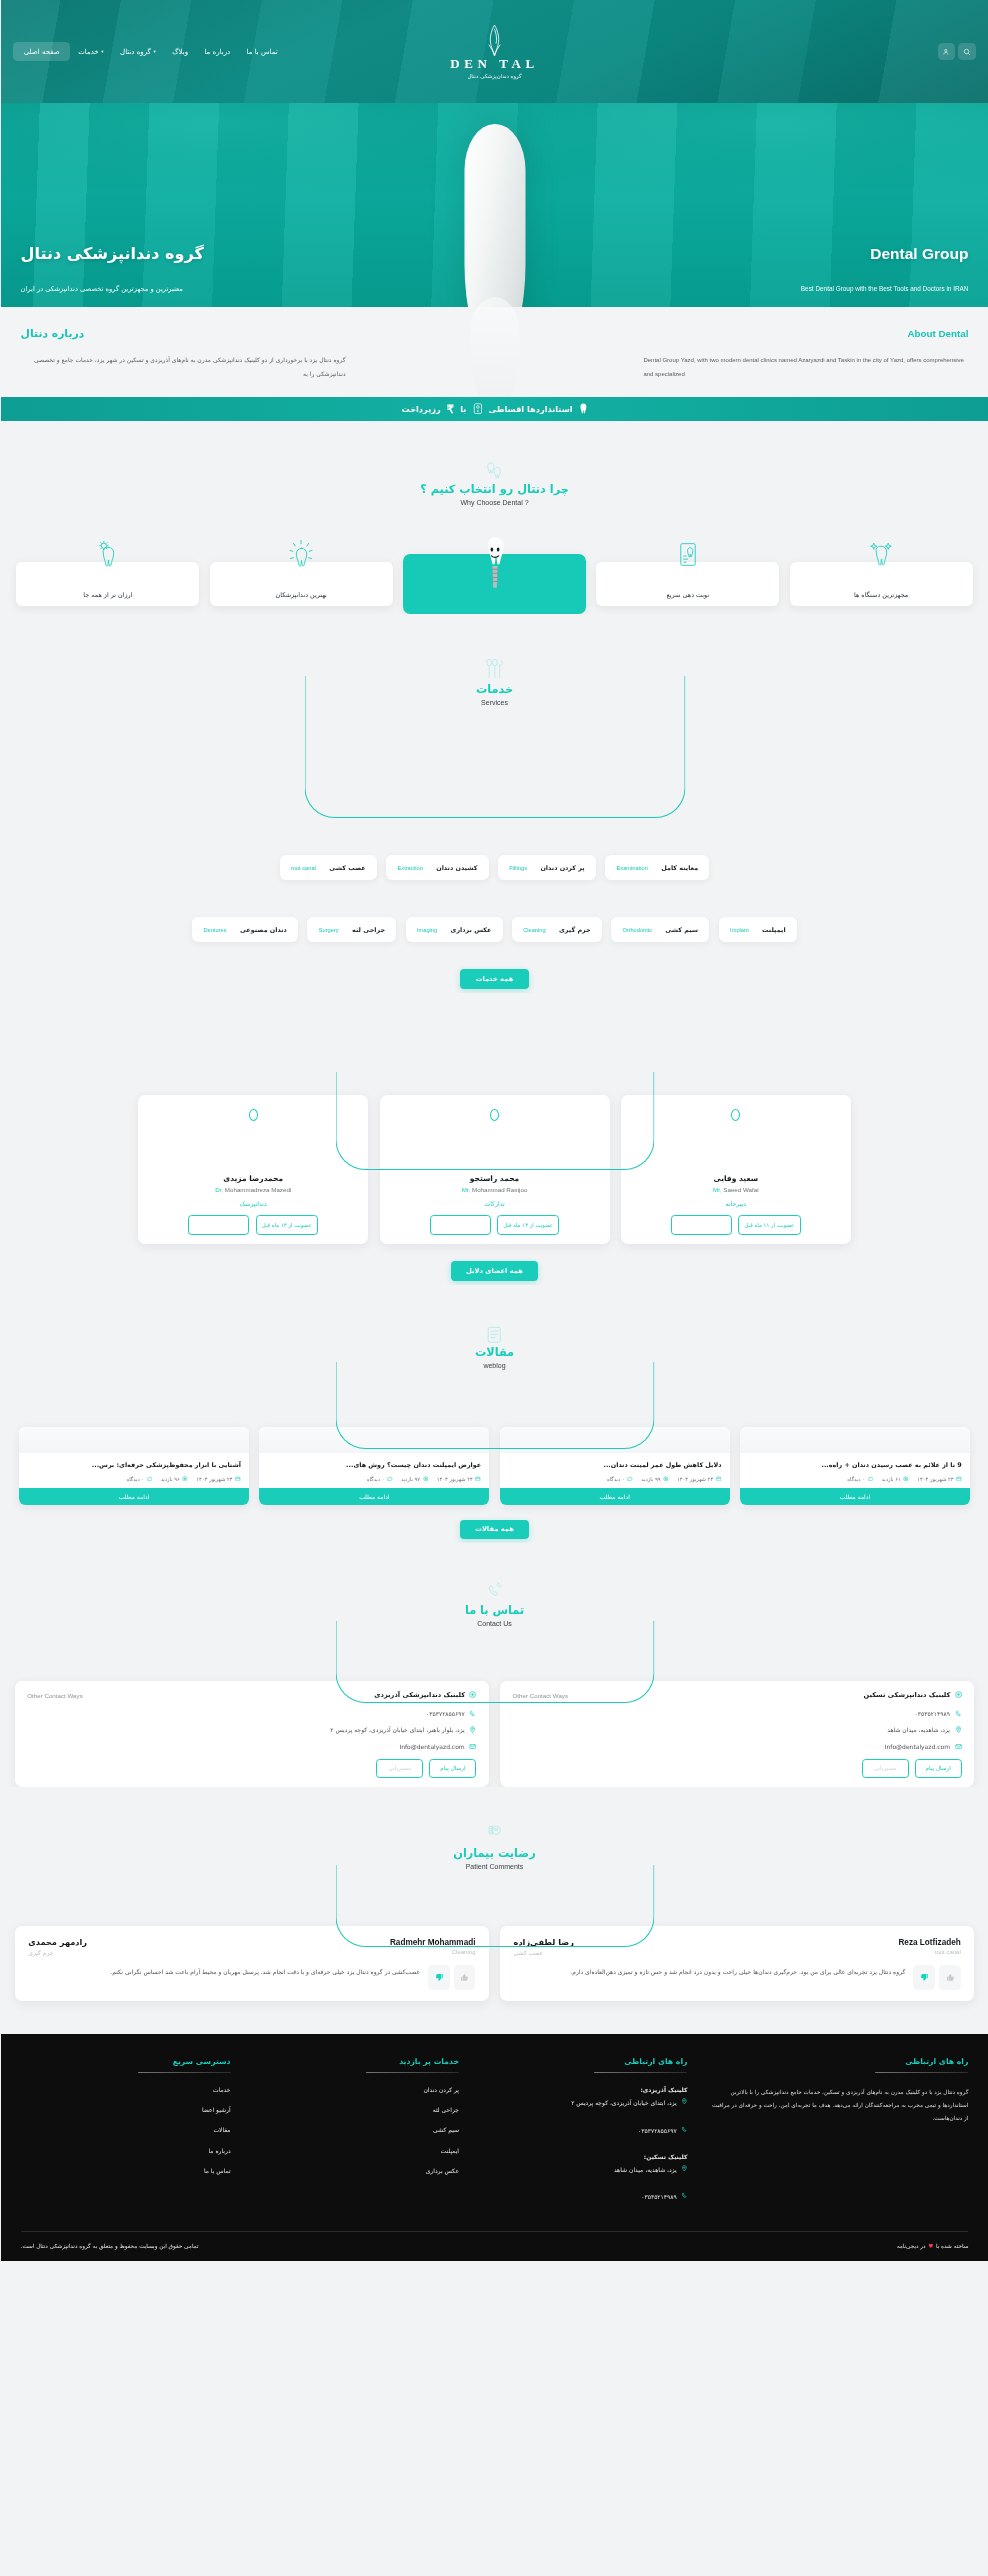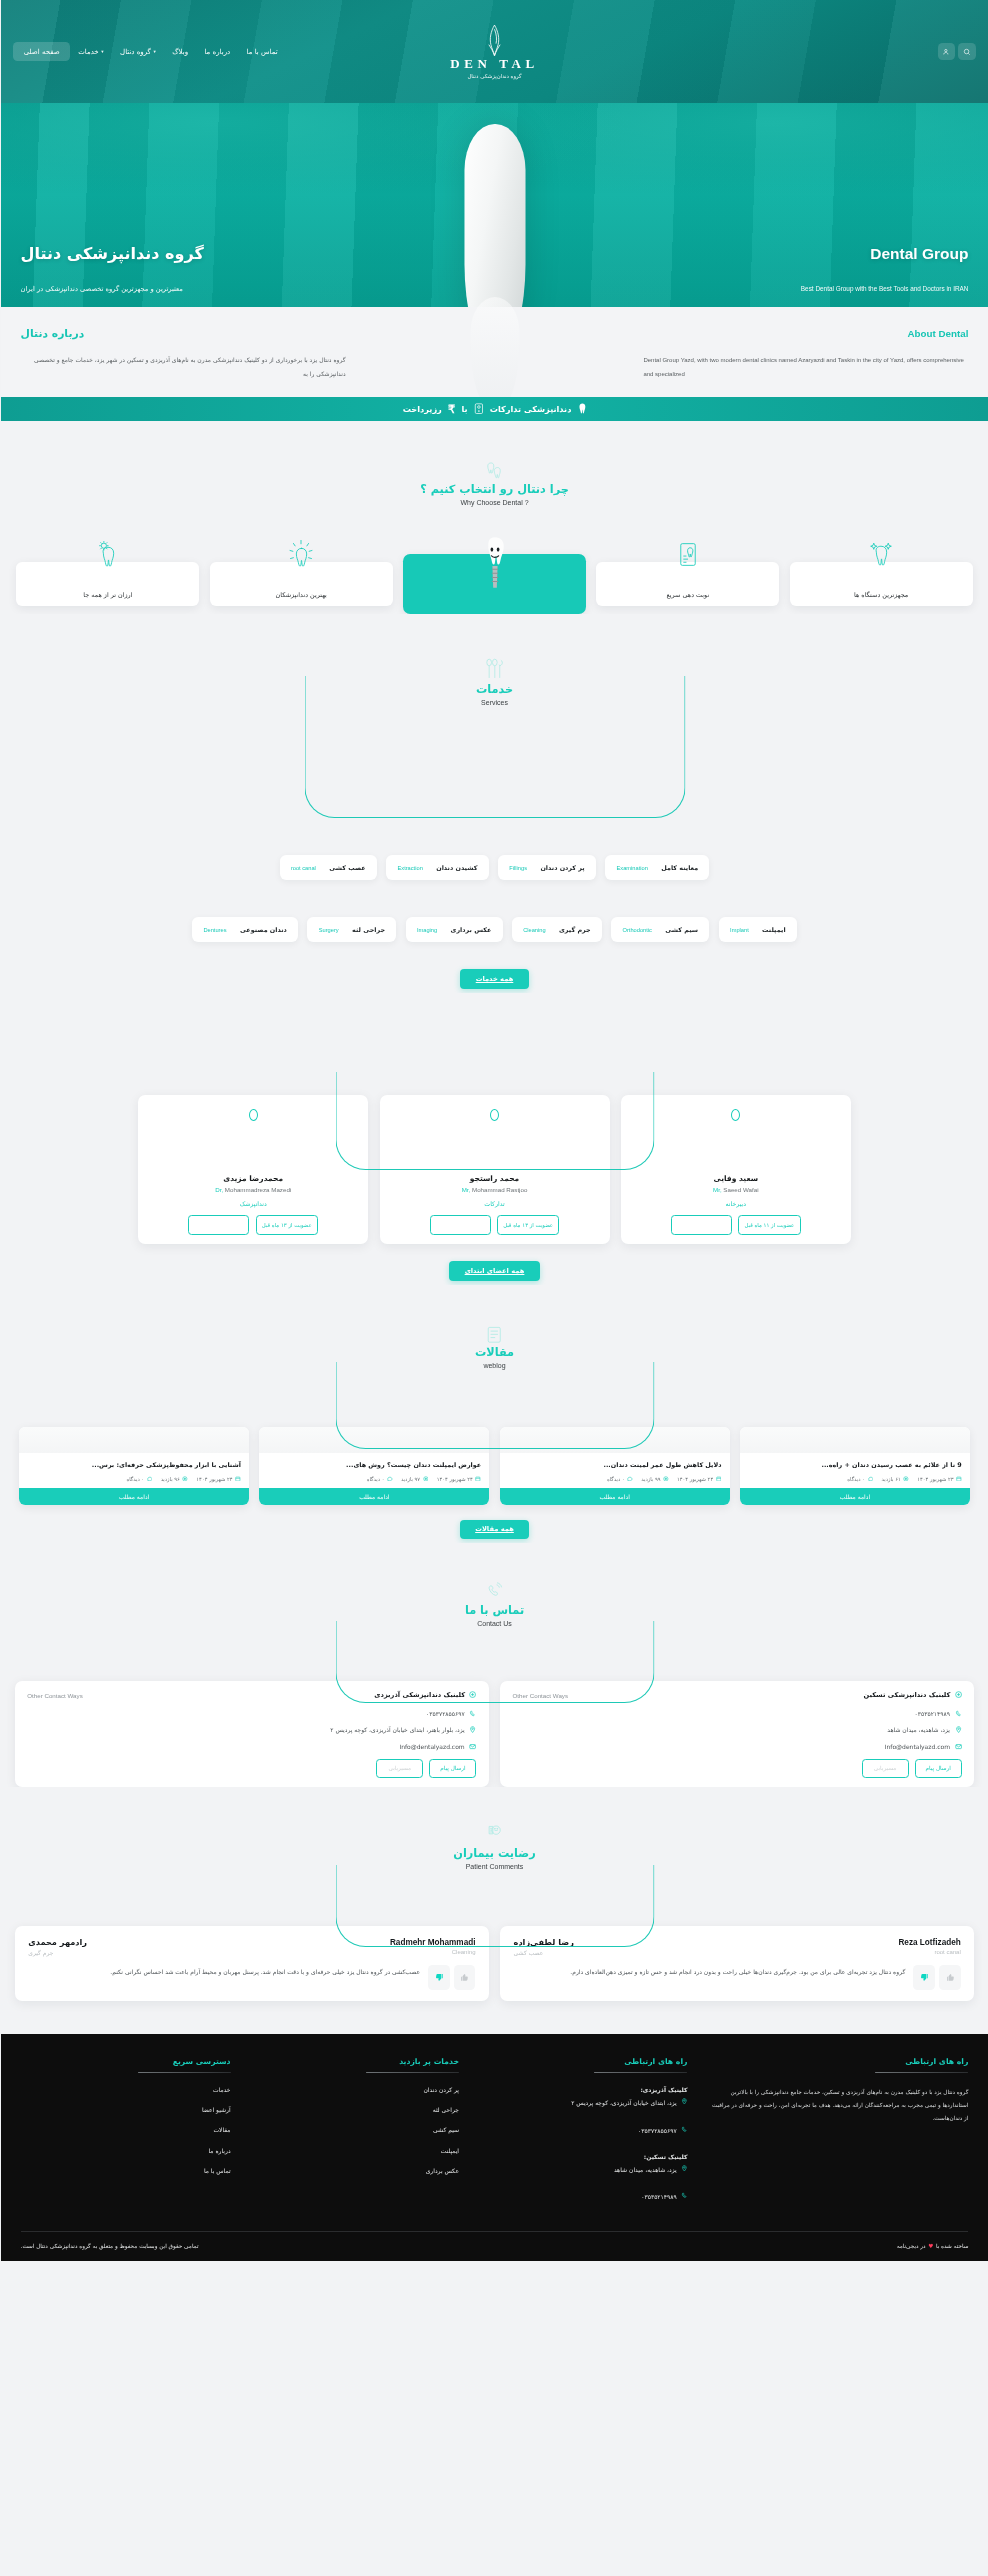--- a/index.html
+++ b/index.html
@@ -141,21 +141,20 @@
     box-shadow:0 2.1px 7.2px rgba(20,30,40,.06);white-space:nowrap;
   }
   .svc-fa{font-size:6.4px;color:#1e2326;font-weight:600}
   .svc-en{font-size:5.7px;color:#17c9b7;direction:ltr;font-family:"Liberation Sans",sans-serif}
 
   .cta-center{display:flex;justify-content:center;margin:13.4px 0 4.1px}
   .cta{
     background:#19cdba;color:#fff;border:none;border-radius:4.1px;
     padding:5.7px 15.5px;font-size:6.7px;font-family:inherit;cursor:pointer;font-weight:600;
     box-shadow:0 2.1px 6.2px rgba(25,205,186,.33);
-    text-decoration:underline;
   }
 
   
   .ppl-wrap{display:flex;justify-content:center;gap:11.3px;margin-top:62px;padding:0 9.3px}
   .ppl-card{
     width:230px;height:149px;background:#fff;border-radius:7.2px;
     box-shadow:0 2.6px 10.3px rgba(20,30,40,.07);
     display:flex;flex-direction:column;align-items:center;padding:14.4px 9.3px 8.2px;position:relative;
   }
   .ppl-ava{
@@ -337,21 +336,21 @@
       <div class="about-col">گروه دنتال یزد با برخورداری از دو کلینیک دندانپزشکی مدرن به نام‌های آذریزدی و تسکین در شهر یزد، خدمات جامع و تخصصی دندانپزشکی را به</div>
     </div>
   </section>
 
   <div class="banner">
     <span class="b-ico">
       <svg width="8.8" height="11.3" viewBox="0 0 24 30" fill="#ffffff">
         <path d="M12 1C16.5 1 20 4 20 9c0 6-2 9-3 14-.7 3.5-1.3 5-2.5 5-1.1 0-1.3-2-1.6-5.2C12.6 19 12.4 18 12 18s-.6 1-.9 4.8C10.8 26 10.6 28 9.5 28 8.3 28 7.7 26.5 7 23 6 18 4 15 4 9c0-5 3.5-8 8-8z"></path>
       </svg>
     </span>
-    <span>دندانپزشکی تدارکات</span>
+    <span>استانداردها اقساطی</span>
     <span class="b-ico">
       <svg width="9.8" height="11.3" viewBox="0 0 24 28" fill="none" stroke="#ffffff" stroke-width="1.8">
         <rect x="3" y="2" width="18" height="24" rx="3"></rect>
           <circle cx="12" cy="10" r="3.2"></circle>
           <circle cx="12" cy="20" r="1.3"></circle>
       </svg>
     </span>
     <span>با</span>
     <span style="font-family:'Liberation Serif',serif;font-size:11.3px;font-weight:700;">₹</span>
     <span>رزپرداخت</span>
@@ -549,21 +548,21 @@
         </div>
         <div class="ppl-role">دندانپزشک</div>
         <div class="ppl-btns">
           <button class="ppl-btn">عضویت از ۱۳ ماه قبل</button>
           <button class="ppl-btn"></button>
         </div>
       </div>
     </div>
 
     <div class="cta-center" style="margin-top:17.5px">
-      <button class="cta">همه اعضای ابتدای</button>
+      <button class="cta">همه اعضای دلایل</button>
     </div>
   </section>
 
   <section class="sec" style="padding-top:39px">
     <div class="curve" style="top:77px;width:319px;height:87px;"></div>
     <div class="sec-head">
       <div class="sec-ico">
         <svg width="18.5" height="19.6" viewBox="0 0 40 42" fill="none" stroke="#5fe0d0" stroke-width="1.5">
           <rect x="7" y="5" width="26" height="32" rx="3"></rect>
           <line x1="12" y1="13" x2="28" y2="13"></line>

